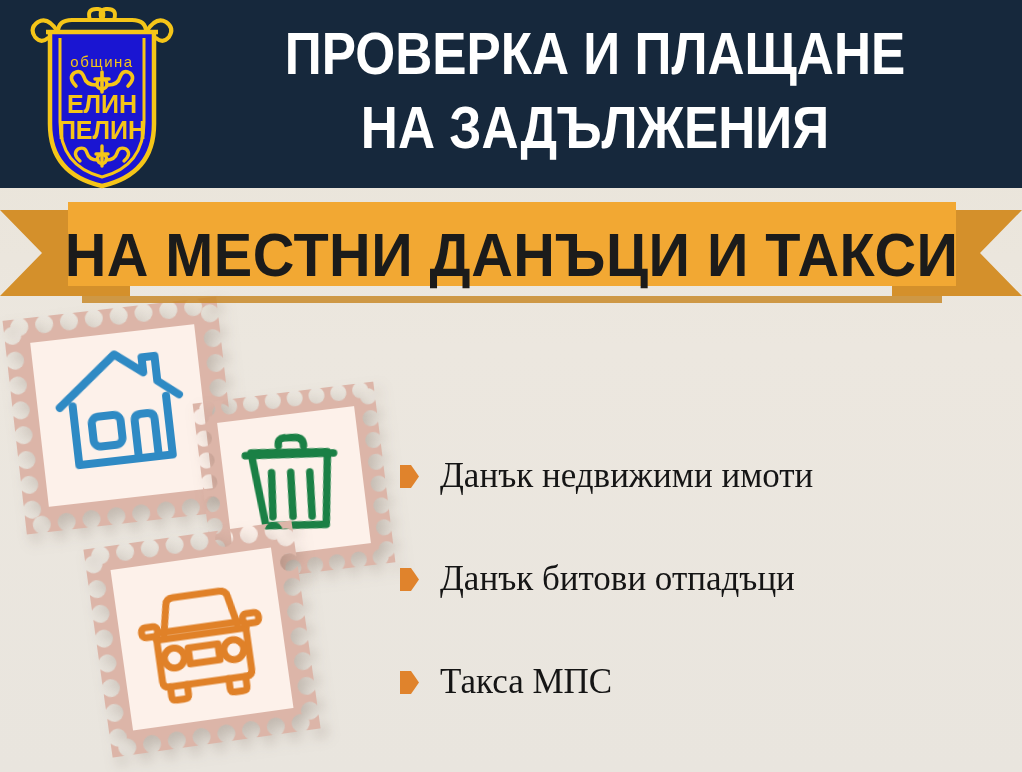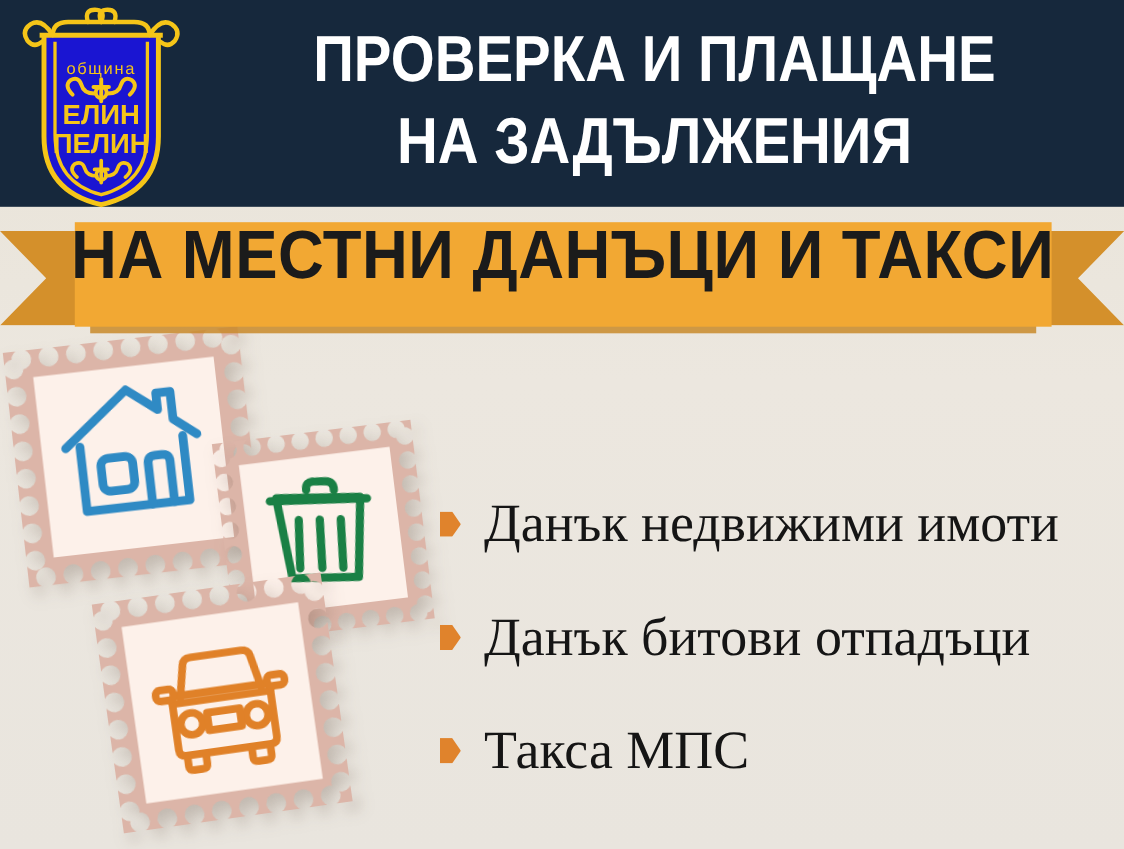--- a/index.html
+++ b/index.html
@@ -48,21 +48,21 @@
     line-height: 74px;
     letter-spacing: 0px;
     transform: scaleX(0.87);
     transform-origin: center top;
     white-space: pre-line;
   }
 
   
   .logo {
     position: absolute;
-    left: 18px;
+    left: 28px;
     top: 6px;
     width: 148px;
     height: 184px;
     z-index: 7;
   }
   .logo svg { display: block; width: 148px; height: 184px; }
 
   
   .ribbon-wrap {
     position: absolute;
@@ -93,24 +93,24 @@
     width: 860px;
     height: 7px;
     background: #c98a2a;
     opacity: .85;
   }
   .ribbon-main {
     position: absolute;
     left: 68px;
     top: 6px;
     width: 888px;
-    height: 95px;
+    height: 84px;
     background: #f2a833;
     display: flex;
-    align-items: flex-start;
+    align-items: flex-end;
     justify-content: center;
   }
   .ribbon-text {
     color: #1b1b1b;
     font-family: "Liberation Sans Narrow", "Liberation Sans", sans-serif;
     font-weight: bold;
     font-size: 62px;
     line-height: 62px;
     letter-spacing: 0.5px;
     transform: scaleX(0.93);
@@ -142,21 +142,21 @@
     flex: 0 0 auto;
     width: 19px;
     height: 23px;
     margin-right: 21px;
     margin-top: 2px;
     background: #e0832c;
     clip-path: polygon(0 0, 11px 0, 19px 11.5px, 11px 23px, 0 23px);
   }
   .bullet-label {
     font-family: "Liberation Serif", "DejaVu Serif", serif;
-    font-size: 49px;
+    font-size: 35px;
     line-height: 50px;
     color: #151515;
     white-space: nowrap;
   }
 </style>
 </head>
 <body>
 
 <div id="poster">
 

